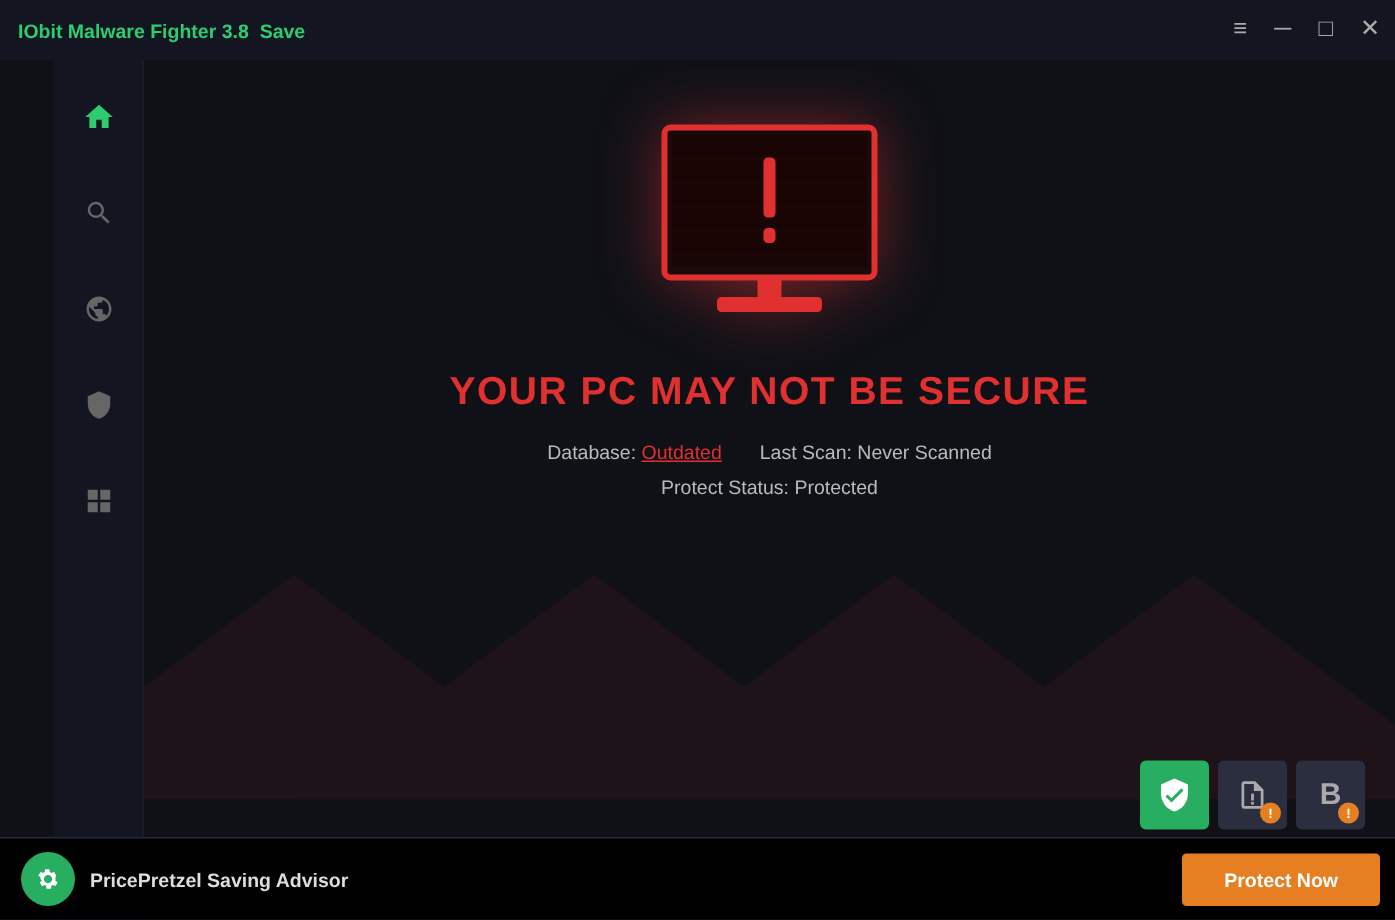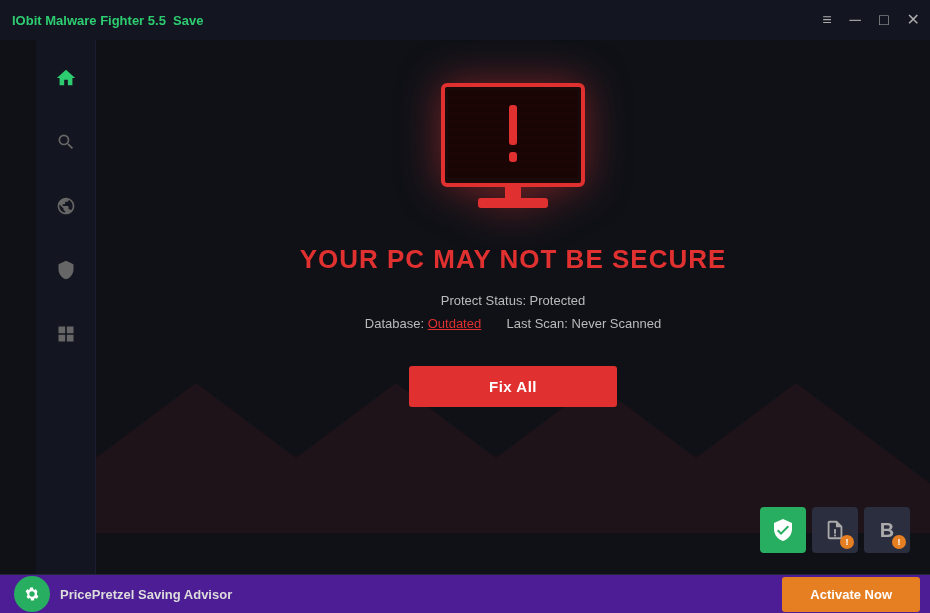--- a/index.html
+++ b/index.html
@@ -193,22 +193,22 @@
       color: #fff;
       font-weight: bold;
     }
 
     
     #bottom-bar {
       position: absolute;
       bottom: 0;
       left: 0;
       right: 0;
-      height: 39px;
-      background: #4c1d95;
+      height: 55px;
+      background: #000000;
       display: flex;
       align-items: center;
       padding: 0 10px 0 14px;
       z-index: 10;
       border-top: 1px solid #252a3a;
     }
     #price-pretzel-icon {
       width: 36px;
       height: 36px;
       background: #27ae60;
@@ -243,21 +243,21 @@
       border-radius: 3px;
       cursor: pointer;
       white-space: nowrap;
     }
   </style>
 </head>
 <body>
 
 <div id="title-bar">
   <span id="app-title">
-    <span>IObit Malware Fighter 5.5</span>
+    <span>IObit Malware Fighter 3.8</span>
     &nbsp;<span>Save</span>
   </span>
   <div id="window-controls">
     <span class="win-ctrl">≡</span>
     <span class="win-ctrl">─</span>
     <span class="win-ctrl">□</span>
     <span class="win-ctrl">✕</span>
   </div>
 </div>
 
@@ -324,30 +324,29 @@
         <rect x="77" y="105" width="16" height="15" fill="#e03030"></rect>
 
         <rect x="50" y="118" width="70" height="10" rx="3" fill="#e03030"></rect>
       </svg>
     </div>
 
     <div id="main-message">YOUR PC MAY NOT BE SECURE</div>
 
     <div id="status-info">
       <div>
-        <span>Protect Status: </span><span>Protected</span>
-      </div>
-      <div>
         <span>Database: </span><span class="outdated">Outdated</span>
         &nbsp;&nbsp;&nbsp;&nbsp;&nbsp;
         <span>Last Scan: </span><span>Never Scanned</span>
       </div>
-    </div>
-
-    <button id="fix-all-btn">Fix All</button>
+      <div>
+        <span>Protect Status: </span><span>Protected</span>
+      </div>
+    </div>
+
 
     <div id="bottom-right-icons">
       <div class="action-icon-btn green">
         <svg width="24" height="24" viewBox="0 0 24 24" fill="white">
           <path d="M12 1L3 5v6c0 5.55 3.84 10.74 9 12 5.16-1.26 9-6.45 9-12V5l-9-4zm-2 16l-4-4 1.41-1.41L10 14.17l6.59-6.59L18 9l-8 8z"></path>
         </svg>
       </div>
       <div class="action-icon-btn gray">
         <svg width="22" height="22" viewBox="0 0 24 24" fill="#aaa">
           <path d="M14 2H6c-1.1 0-2 .9-2 2v16c0 1.1.9 2 2 2h12c1.1 0 2-.9 2-2V8l-6-6zm4 18H6V4h7v5h5v11z"></path>
@@ -367,14 +366,14 @@
 
 <div id="bottom-bar">
   <div id="price-pretzel-icon">
     <svg width="22" height="22" viewBox="0 0 24 24" fill="white">
       <path d="M17.5 12c0 .41-.04.8-.1 1.19l1.39 1.08c.13.1.16.27.08.41l-1.32 2.28a.31.31 0 0 1-.38.13l-1.64-.66c-.35.26-.72.49-1.12.66l-.25 1.74c-.04.15-.17.25-.33.25h-2.64a.33.33 0 0 1-.33-.25l-.25-1.74c-.4-.17-.77-.4-1.12-.66l-1.64.66c-.15.06-.32 0-.38-.13l-1.32-2.28c-.08-.14-.05-.32.08-.41l1.39-1.08A6.9 6.9 0 0 1 6.5 12c0-.41.04-.8.1-1.19L5.21 9.73c-.13-.1-.16-.27-.08-.41l1.32-2.28a.31.31 0 0 1 .38-.13l1.64.66c.35-.26.72-.49 1.12-.66l.25-1.74c.04-.15.17-.25.33-.25h2.64c.16 0 .29.1.33.25l.25 1.74c.4.17.77.4 1.12.66l1.64-.66c.15-.06.32 0 .38.13l1.32 2.28c.08.14.05.32-.08.41L17.4 10.8c.06.4.1.79.1 1.2zM12 9c-1.66 0-3 1.34-3 3s1.34 3 3 3 3-1.34 3-3-1.34-3-3-3z"></path>
     </svg>
   </div>
   <div id="bottom-bar-text">
     <div id="bottom-bar-title">PricePretzel Saving Advisor</div>
   </div>
-  <button id="activate-now-btn">Activate Now</button>
+  <button id="activate-now-btn">Protect Now</button>
 </div>
 
 </body></html>

